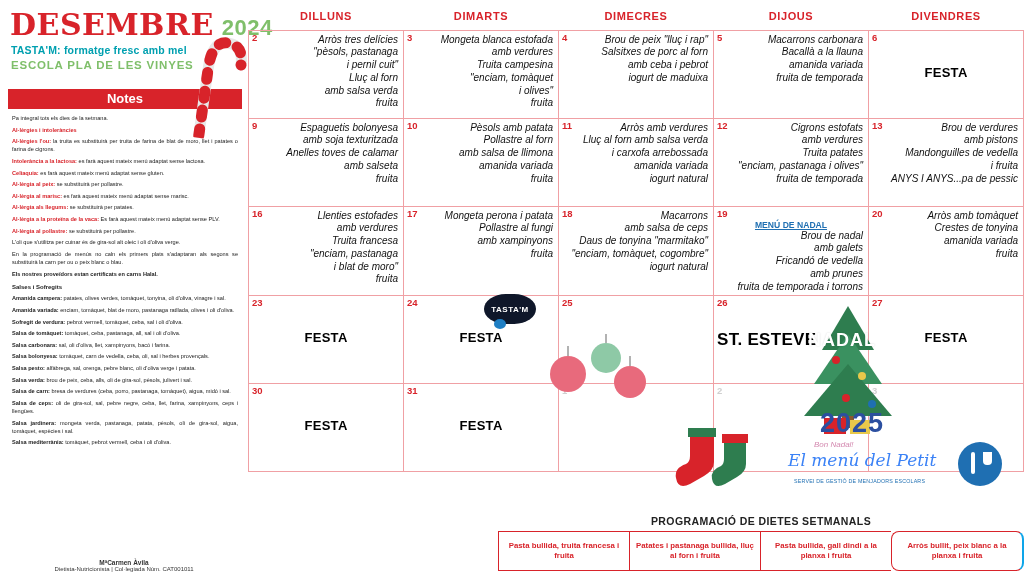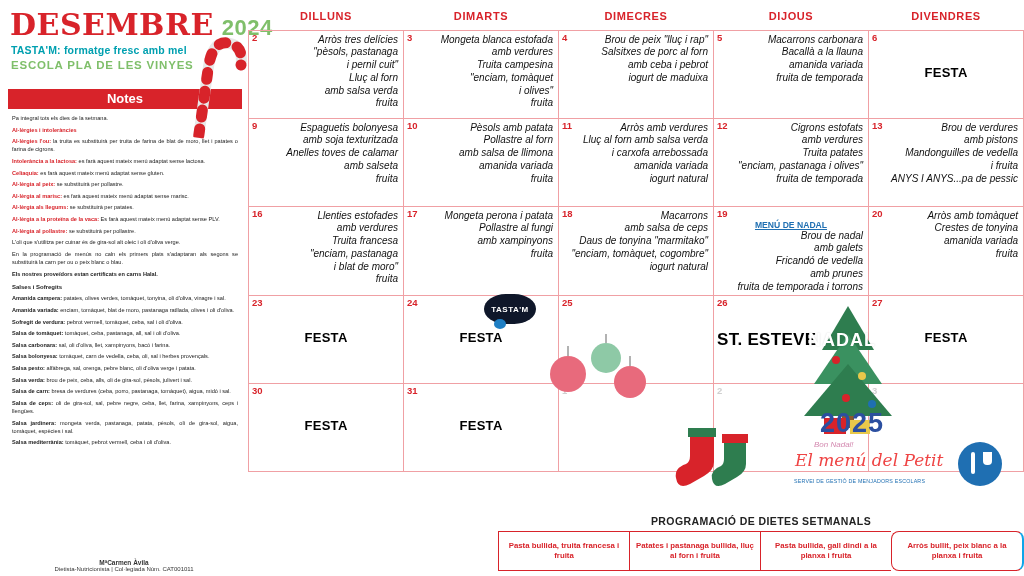--- a/index.html
+++ b/index.html
@@ -77,21 +77,21 @@
   }
   .tastam-badge:after{ content:""; position:absolute; bottom:-5px; left:10px; width:12px; height:10px;
     background:#1f7fc4; border-radius:50%; }
 
   .nadal-word { position:absolute; left:560px; top:330px; font-size:18px; font-weight:bold; color:#fff;
      letter-spacing:1px; text-shadow:0 0 2px rgba(0,0,0,.15); z-index:5;}
   .year2025 { position:absolute; left:572px; top:408px; font-size:27px; font-weight:bold; color:#2b4fa0; letter-spacing:1px; z-index:5;}
   .bonnadal { position:absolute; left:566px; top:440px; font-size:8px; color:#d48ab0; font-style:italic; z-index:5;}
 
   .logo-wrap { position:absolute; right:16px; bottom:78px; width:230px; height:60px; }
-  .logo-text { position:absolute; left:17px; top:12px; font-family:"DejaVu Serif", serif; font-style:italic; font-size:17px; color:#ef4444; }
+  .logo-text { position:absolute; left:10px; top:12px; font-family:"DejaVu Serif", serif; font-style:italic; font-size:17px; color:#3b82f6; }
   .logo-sub { position:absolute; left:16px; top:40px; font-size:5.3px; color:#1f6fb2; letter-spacing:.2px;}
   .logo-badge { position:absolute; right:6px; top:4px; width:44px; height:44px; border-radius:50%; background:#1f6fb2; }
   .logo-badge:before{ content:""; position:absolute; left:13px; top:10px; width:4px; height:22px; background:#fff; border-radius:2px;}
   .logo-badge:after{ content:""; position:absolute; left:25px; top:10px; width:9px; height:13px; background:#fff; border-radius:0 0 4px 4px;}
 </style>
 </head>
 <body>
 
 <div class="page">
 

